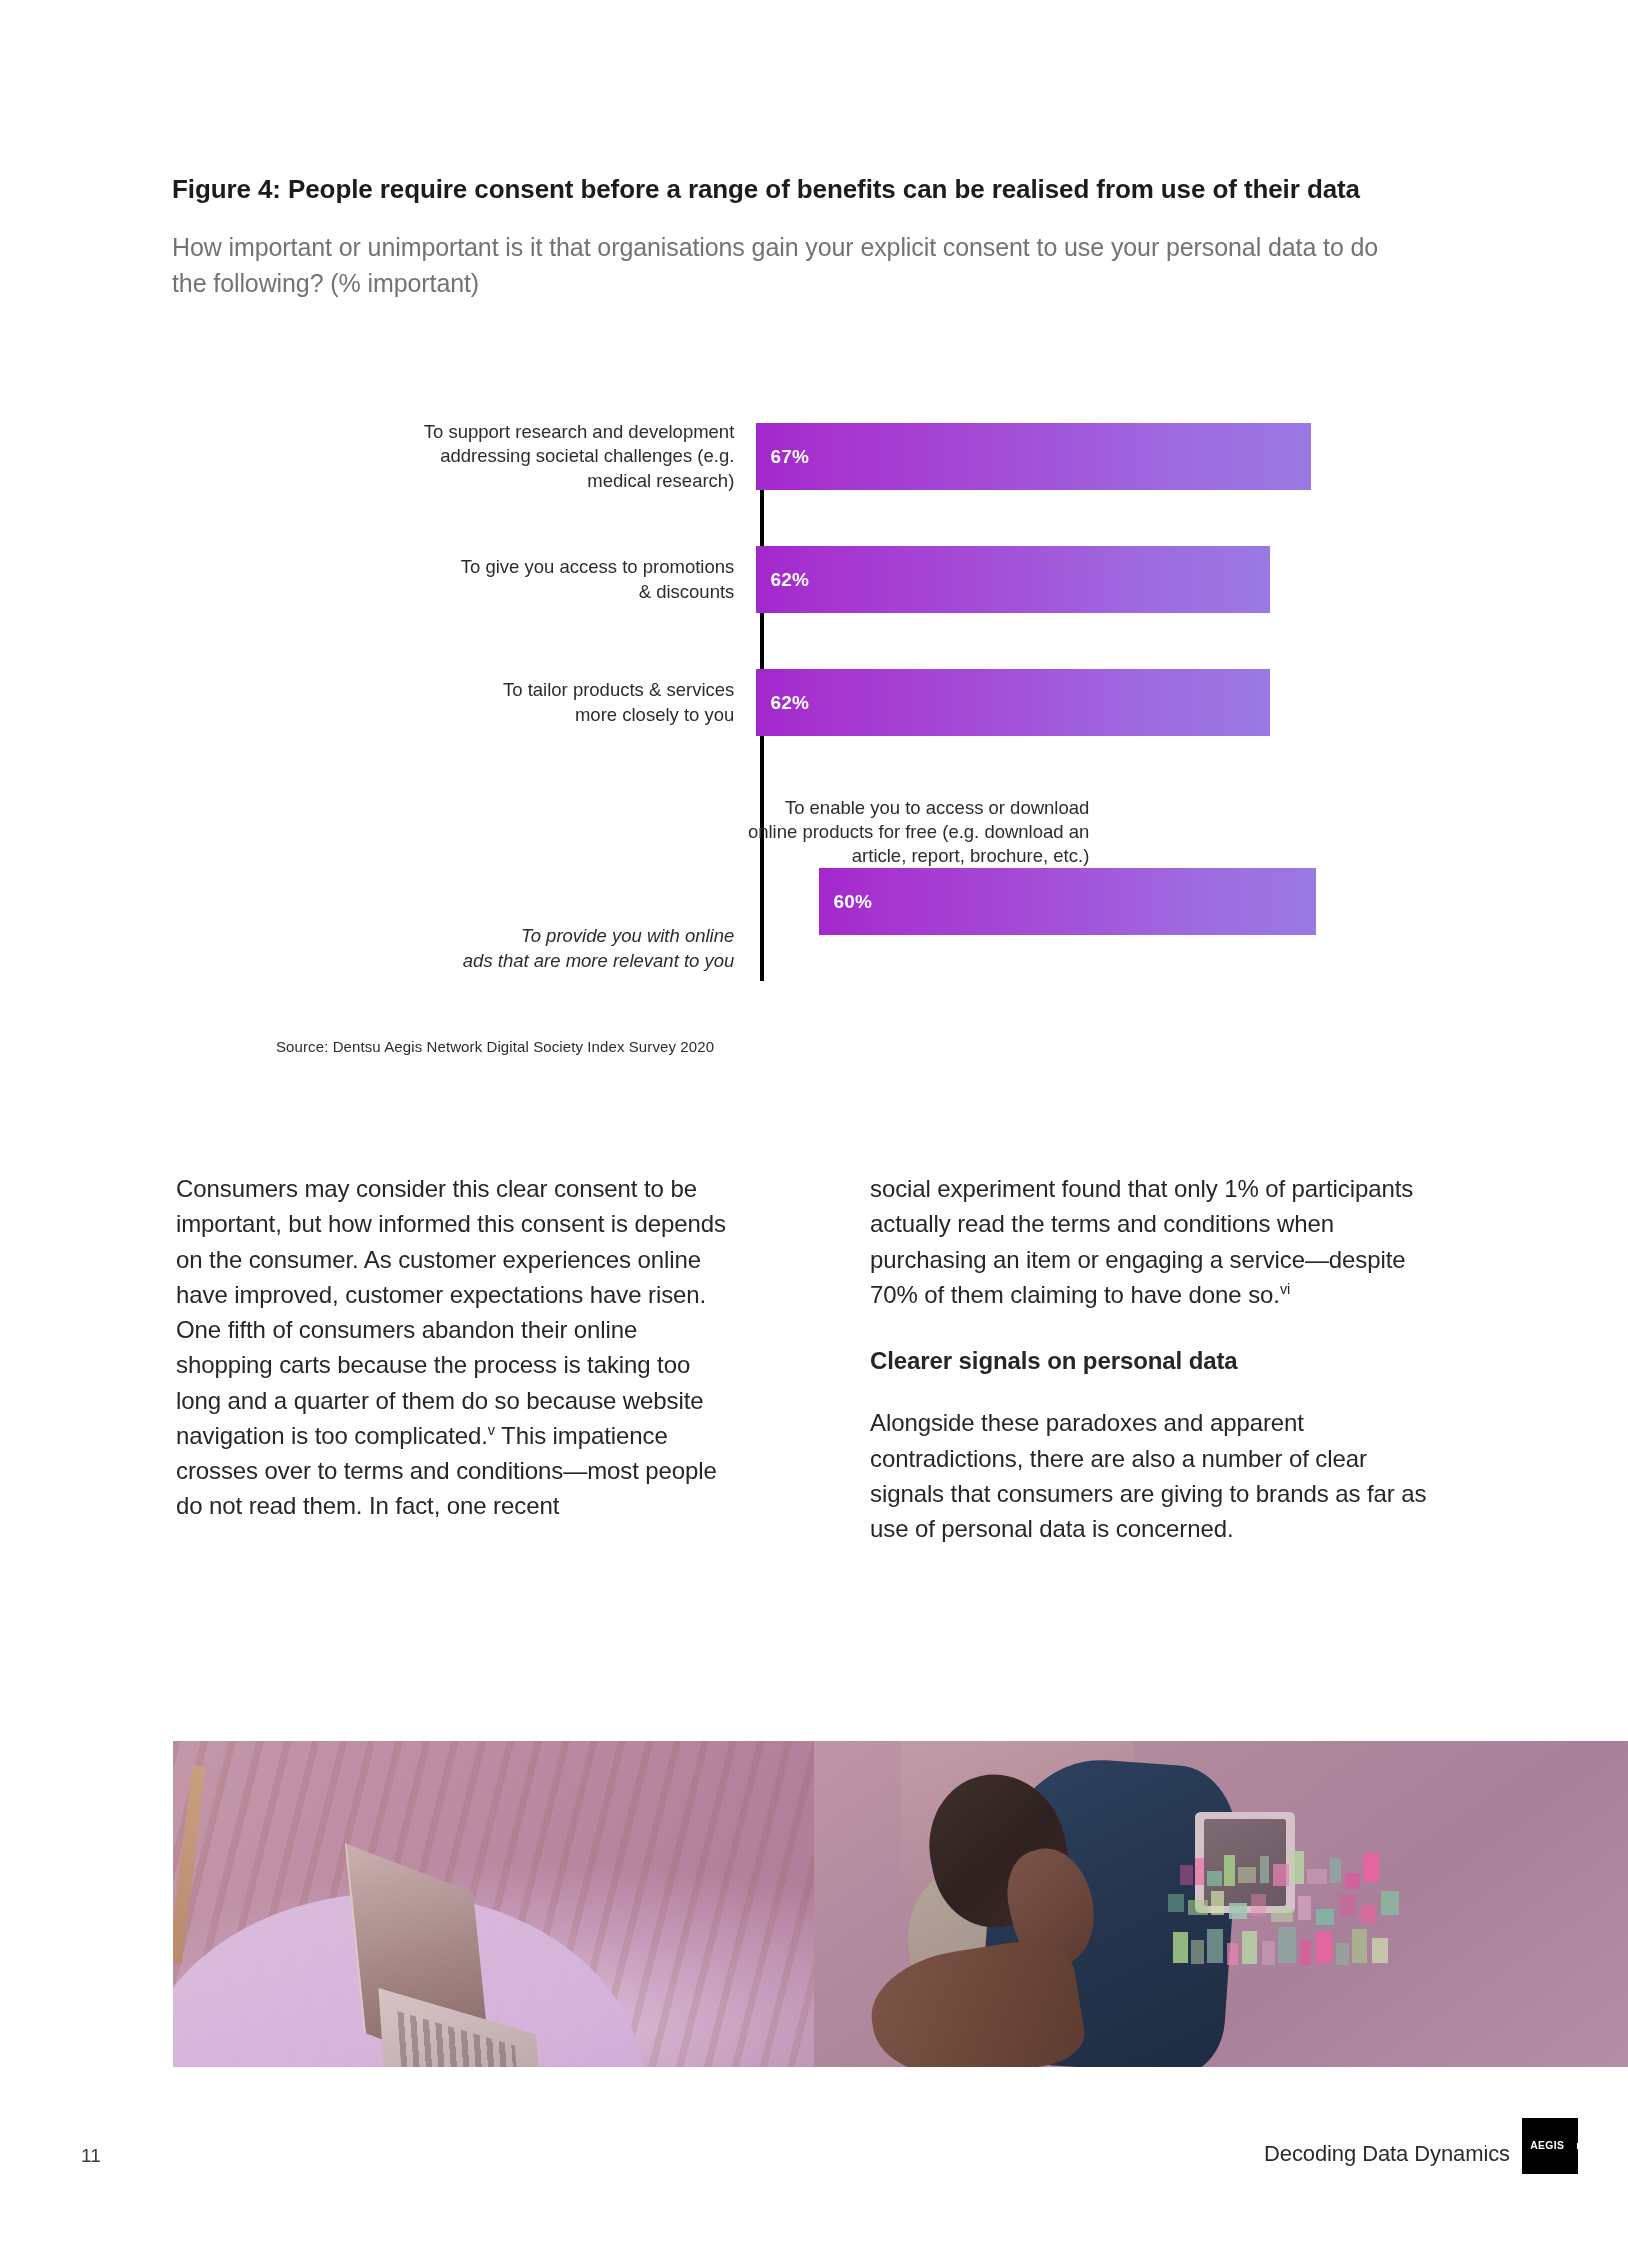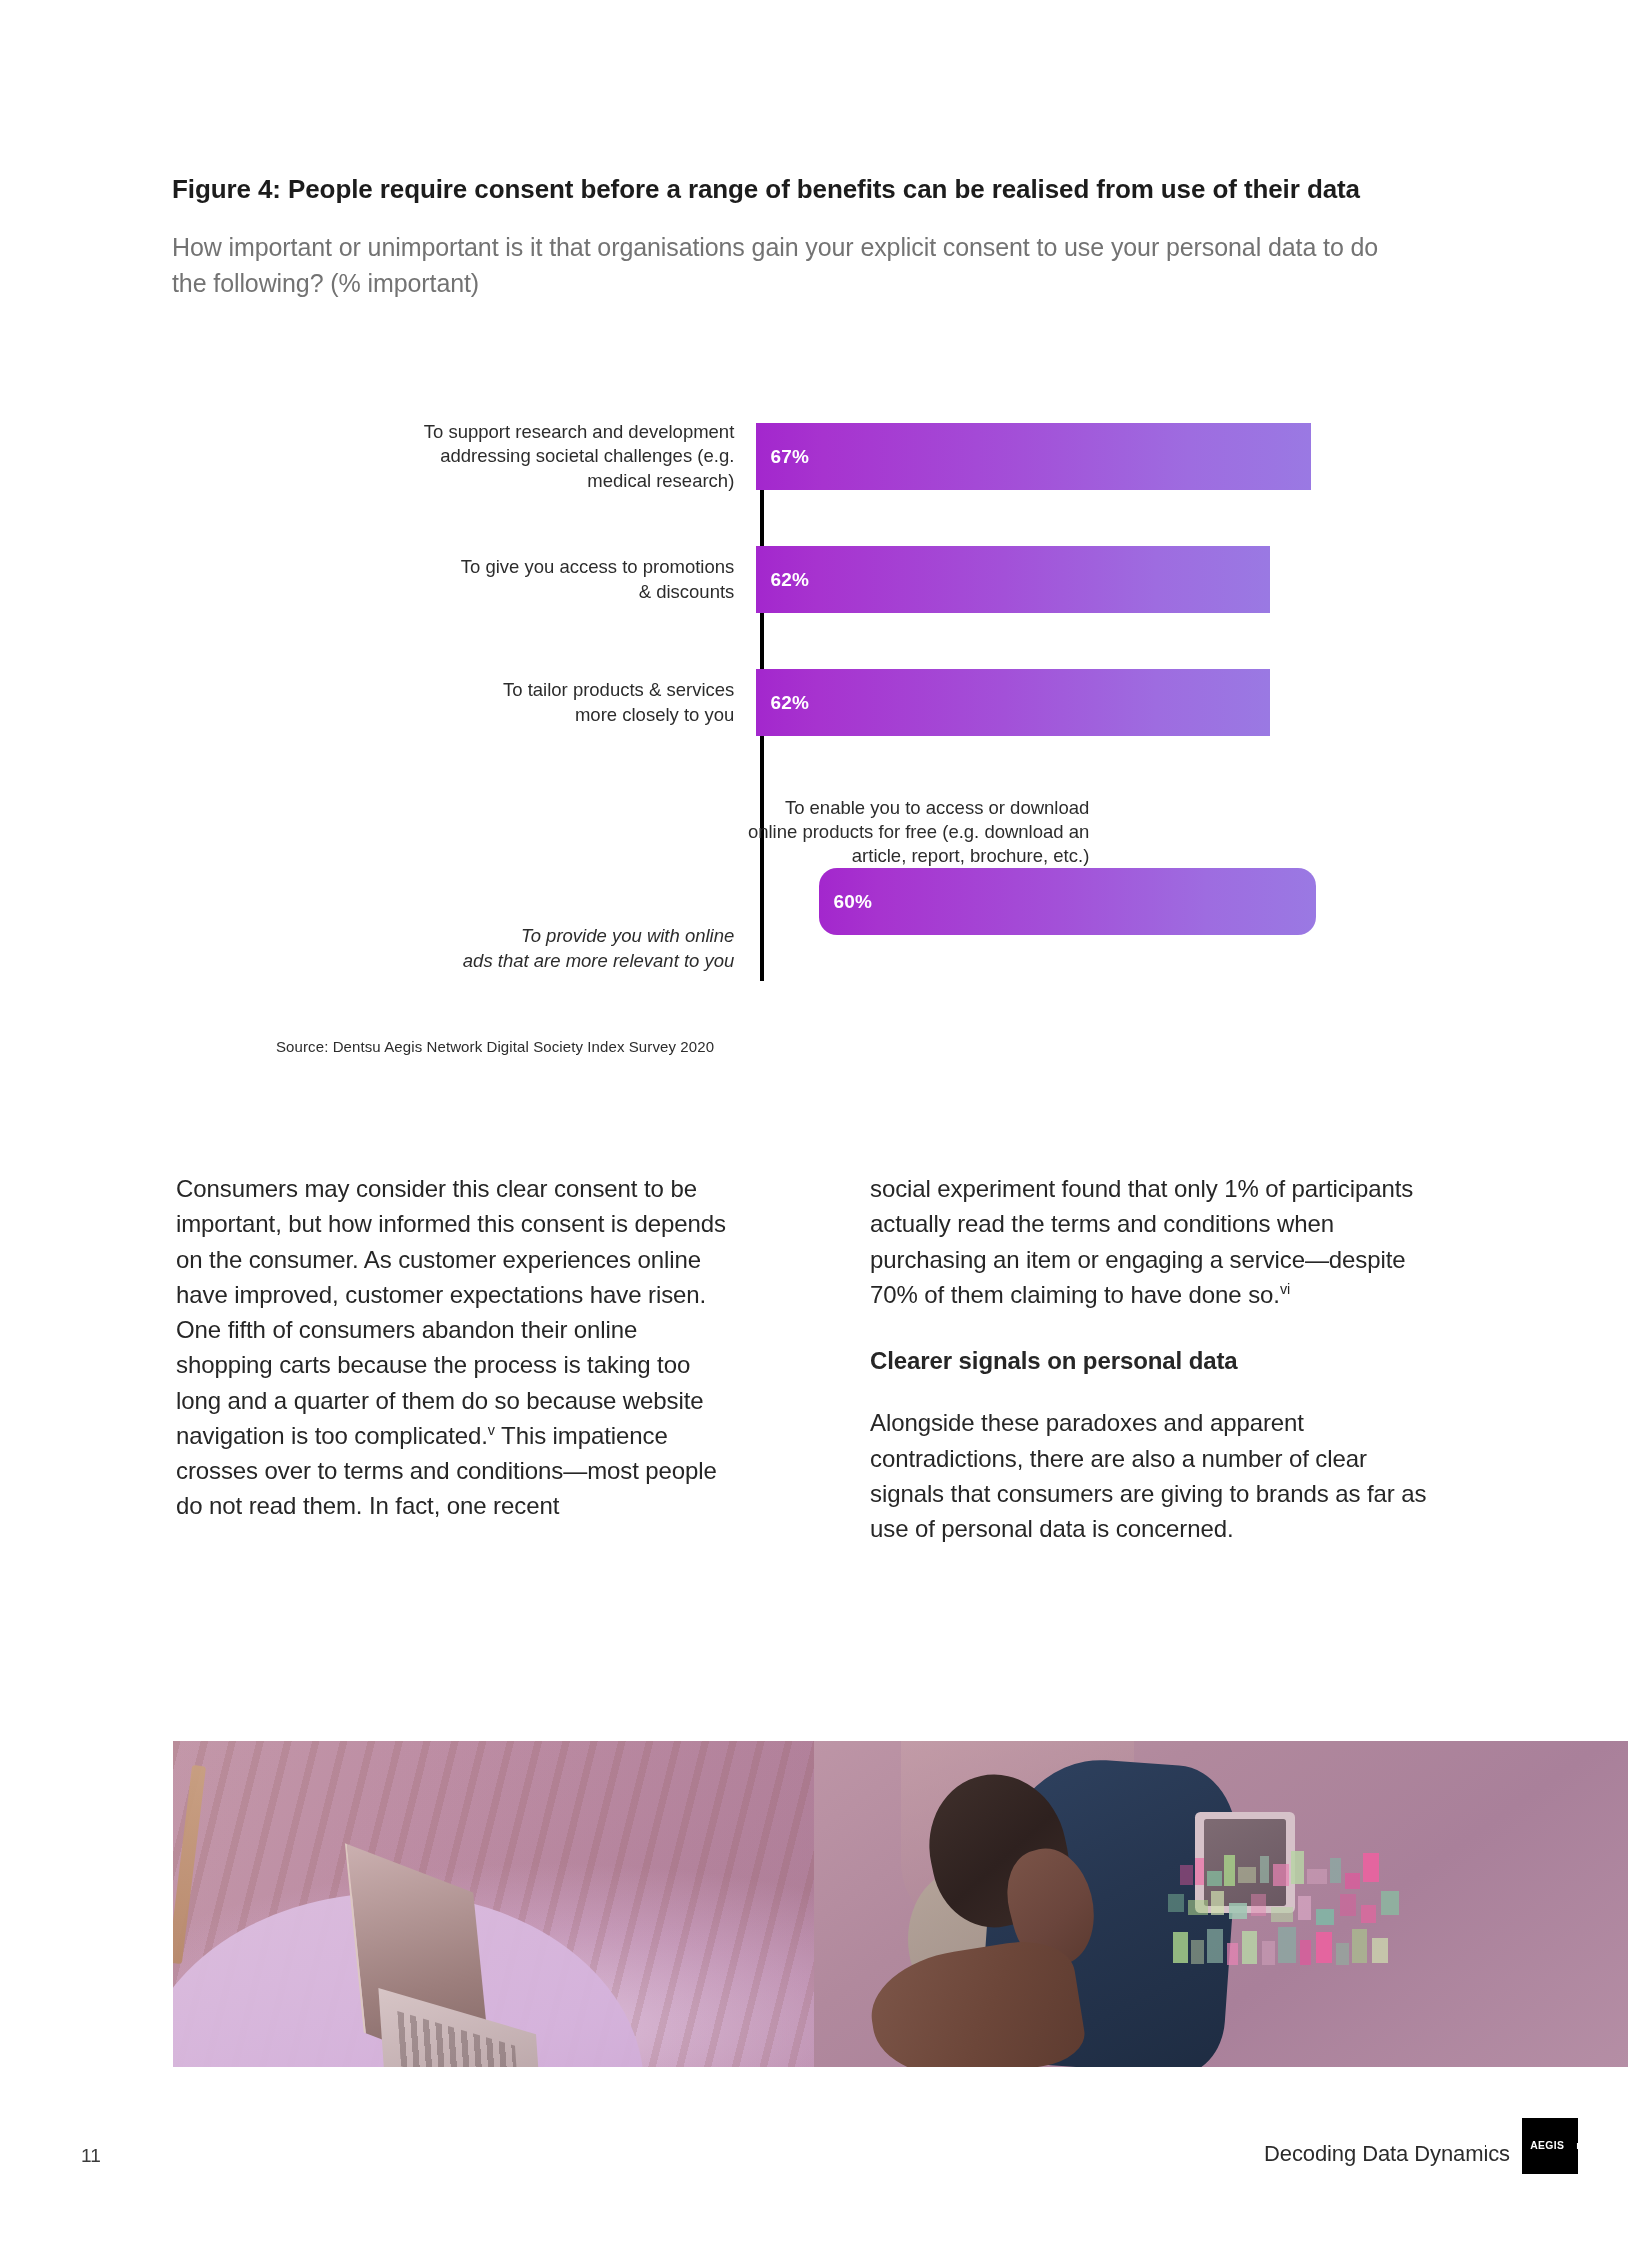--- a/index.html
+++ b/index.html
@@ -420,21 +420,21 @@
             <span class="bar-value">62%</span>
           </div>
         </div>
       </div>
 
       <div class="row" id="row-3" style="top:384px;flex-direction:column;">
         <div class="row-label">To enable you to access or download
 online products for free (e.g. download an
 article, report, brochure, etc.)</div>
         <div class="bar-wrap">
-          <div class="bar" id="bar-3" style="width: 497px; border-radius: 18px;">
+          <div class="bar" id="bar-3" style="width: 497px;">
             <span class="bar-value">60%</span>
           </div>
         </div>
       </div>
 
       <div class="row" id="row-4" style="top:503px;font-style:italic;">
         <div class="row-label">To provide you with online
 ads that are more relevant to you</div>
       </div>
     </div>

